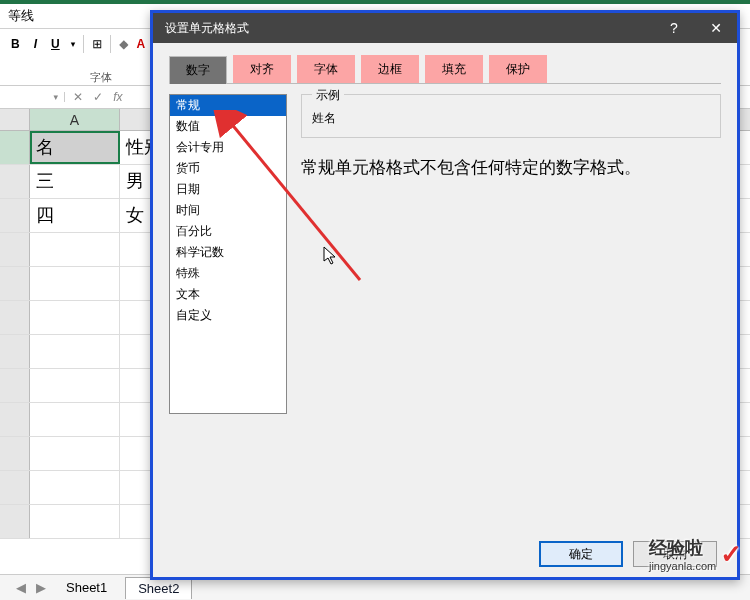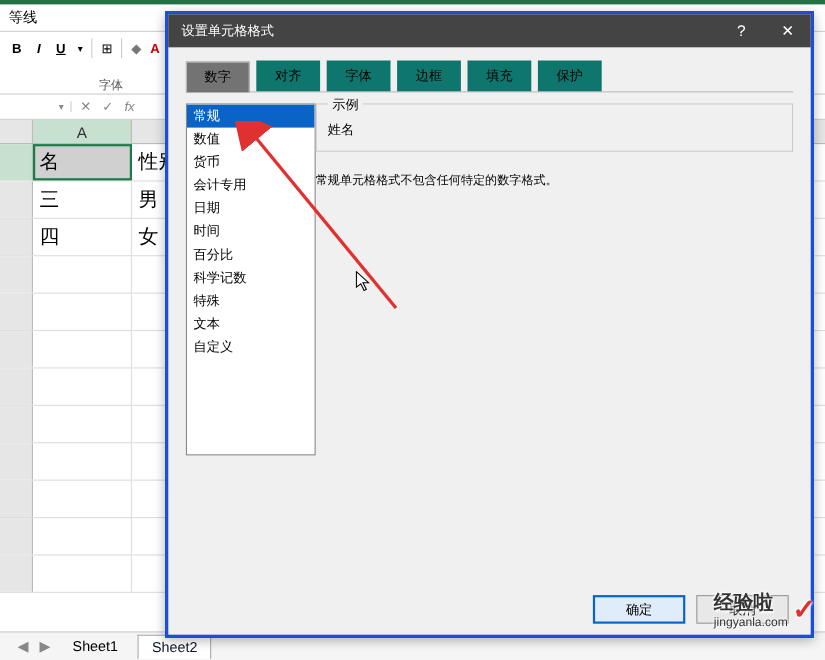--- a/index.html
+++ b/index.html
@@ -32,35 +32,35 @@
     .sh-tab { padding: 3px 12px; cursor: pointer; }
     .sh-tab.active { background: #fff; border: 1px solid #aaa; border-bottom: none; color: #0f172a; }
     
     
     .dialog { position: absolute; top: 10px; left: 150px; width: 590px; height: 570px; background: #f0f0f0; border: 3px solid #1d4ed8; box-shadow: 0 3px 10px rgba(0,0,0,0.3); }
     .dlg-title { background: #444; color: #fff; height: 30px; display: flex; align-items: center; justify-content: space-between; padding: 0 0 0 12px; font-size: 12px; }
     .dlg-title-r { display: flex; }
     .dlg-tbtn { width: 42px; height: 30px; display: flex; align-items: center; justify-content: center; cursor: pointer; color: #fff; font-size: 14px; }
     .dlg-body { padding: 12px 16px; }
     .tabs { display: flex; border-bottom: 1px solid #bbb; margin-bottom: 10px; }
-    .tab { padding: 5px 16px; font-size: 12px; cursor: pointer; border: 1px solid transparent; border-bottom: none; margin-right: 6px; background: #0f766e; }
+    .tab { padding: 5px 16px; font-size: 12px; cursor: pointer; border: 1px solid transparent; border-bottom: none; margin-right: 6px; background: #fca5a5; }
     .tab.active { background: #737373; border-color: #bbb; position: relative; top: 1px; }
     .cat-label { font-size: 12px; margin-bottom: 4px; }
-    .content-row { display: flex; }
+    .content-row { display: flex; gap: 14px; }
     .listbox { width: 118px; height: 320px; background: #fff; border: 1px solid #888; overflow-y: scroll; font-size: 12px; }
     .listbox::-webkit-scrollbar { width: 16px; }
     .listbox::-webkit-scrollbar-track { background: #f0f0f0; border-left: 1px solid #ccc; }
     .listbox::-webkit-scrollbar-thumb { background: #ccc; }
     .li { padding: 2px 6px; cursor: pointer; }
     .li.sel { background: #0a64c8; color: #fff; }
     .right-pane { flex: 1; font-size: 12px; }
     .fieldset { border: 1px solid #ccc; padding: 8px 10px 10px; margin-bottom: 18px; }
     .fieldset .leg { position: relative; top: -16px; background: #f0f0f0; padding: 0 4px; display: inline-block; }
     .fieldset .val { margin-top: -10px; }
-    .desc { font-size: 11px; }
+    .desc { font-size: 17px; }
     .dlg-footer { position: absolute; bottom: 10px; right: 20px; display: flex; gap: 10px; }
     .btn { width: 84px; height: 26px; border: 1px solid #999; background: #e8e8e8; font-size: 12px; cursor: pointer; }
     .btn.primary { border: 2px solid #0a64c8; background: #e0ecfa; }
     
     
     .arrow-svg { position: absolute; top: 110px; left: 210px; pointer-events: none; }
     .cursor { position: absolute; top: 246px; left: 323px; font-size: 16px; pointer-events: none; }
     .watermark { position: absolute; bottom: 28px; right: 8px; display: flex; align-items: center; gap: 4px; font-size: 18px; font-weight: bold; color: #333; text-shadow: 1px 1px 2px #fff, -1px -1px 2px #fff; }
     .watermark .sub { font-size: 11px; font-weight: normal; }
     .watermark .check { color: #e03030; font-size: 26px; }
@@ -174,22 +174,22 @@
       <div class="tab">对齐</div>
       <div class="tab">字体</div>
       <div class="tab">边框</div>
       <div class="tab">填充</div>
       <div class="tab">保护</div>
     </div>
     <div class="content-row">
       <div class="listbox">
         <div class="li sel">常规</div>
         <div class="li">数值</div>
+        <div class="li">会计专用</div>
         <div class="li">货币</div>
-        <div class="li">会计专用</div>
         <div class="li">日期</div>
         <div class="li">时间</div>
         <div class="li">百分比</div>
         <div class="li">科学记数</div>
         <div class="li">特殊</div>
         <div class="li">文本</div>
         <div class="li">自定义</div>
       </div>
       <div class="right-pane">
         <div class="fieldset">

